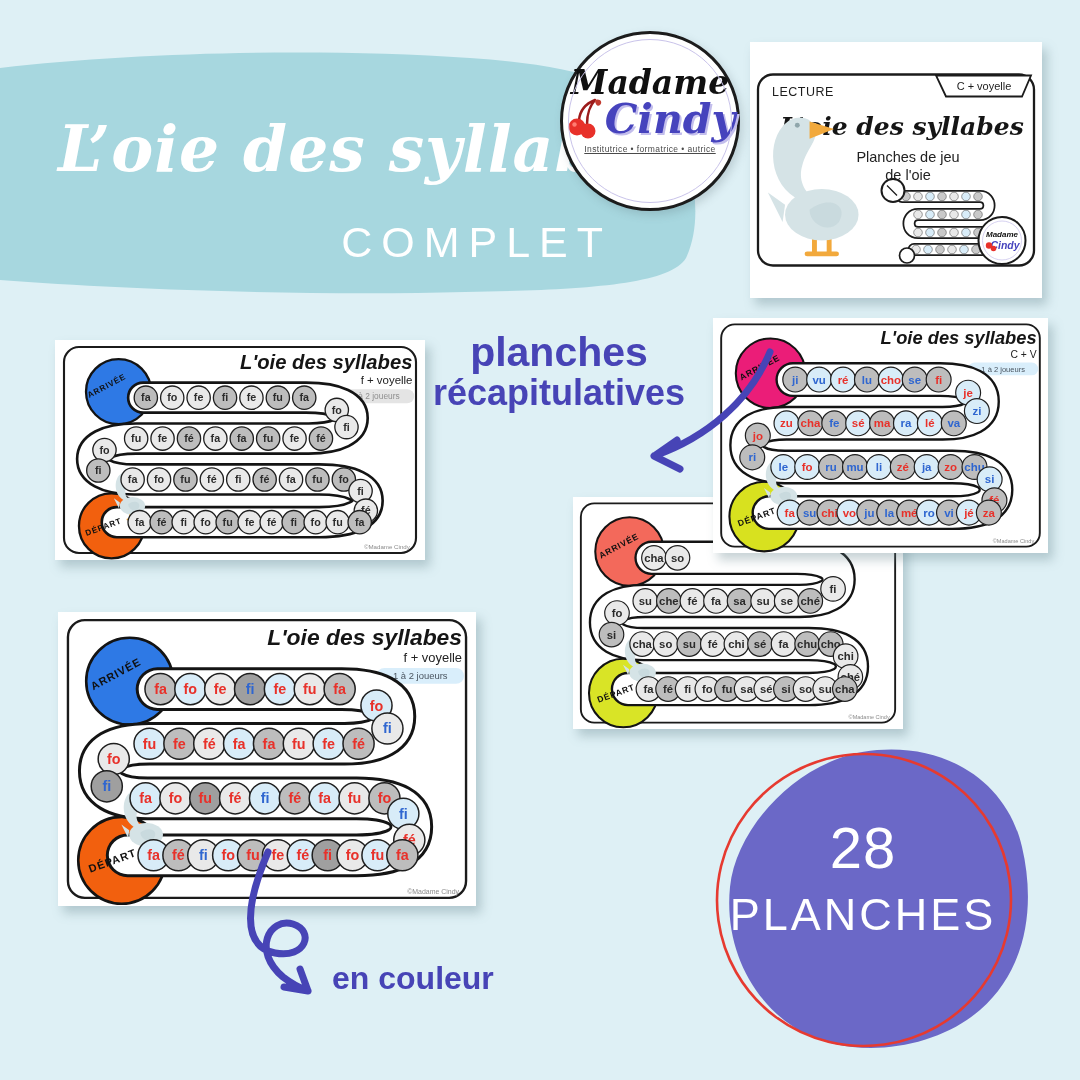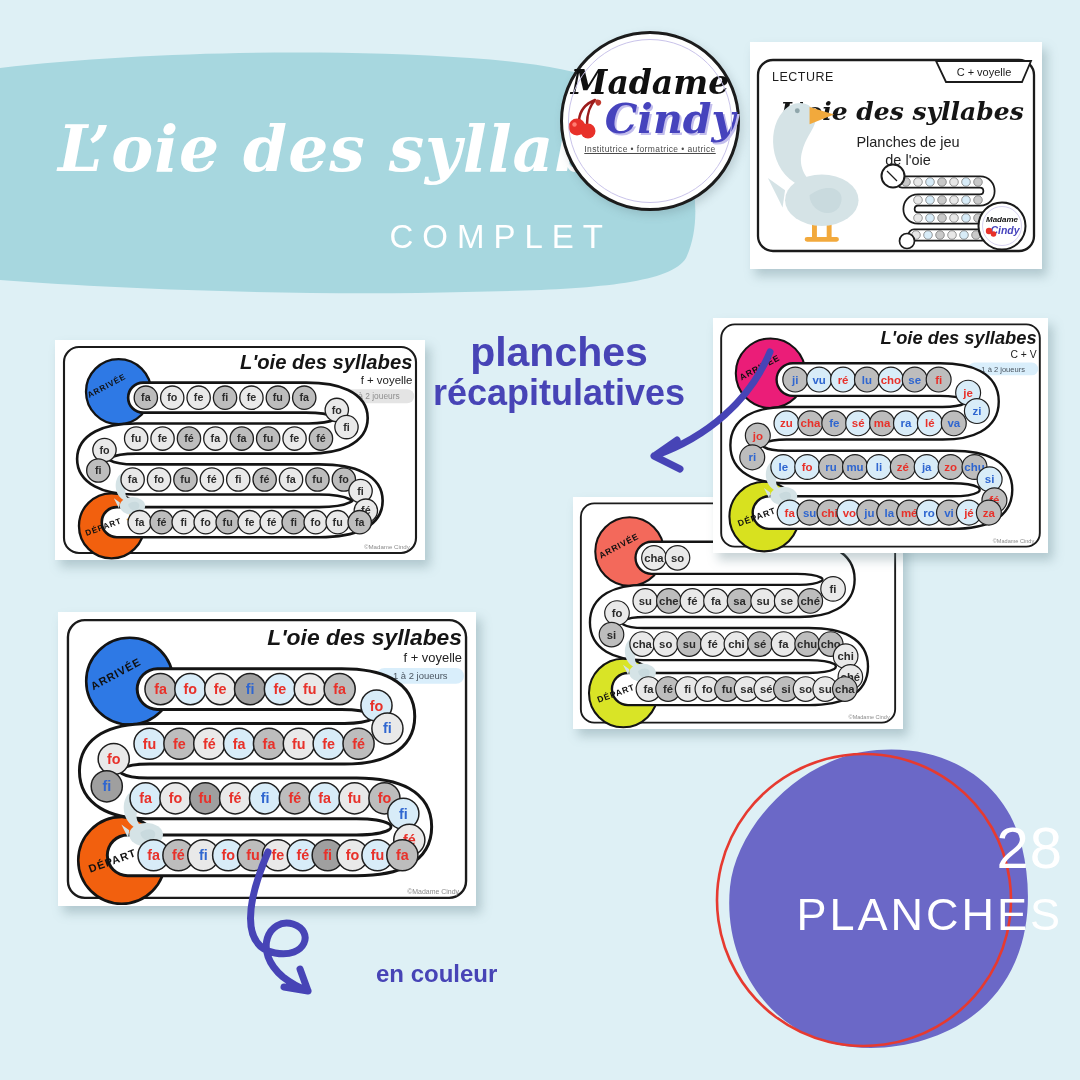--- a/index.html
+++ b/index.html
@@ -6,51 +6,51 @@
   .canvas{position:relative;width:1080px;height:1080px;background:#def0f5;overflow:hidden;
           font-family:"Liberation Sans",sans-serif;}
   .abs{position:absolute;}
   svg text{font-family:"Liberation Sans",sans-serif;}
   
   #banner{left:0;top:26px;z-index:1;}
   .main-title{left:58px;top:112px;width:520px;color:#fff;z-index:2;
       font-family:"DejaVu Serif",serif;font-style:italic;font-weight:bold;font-size:63px;
       letter-spacing:1px;white-space:nowrap;}
   .complet{left:230px;top:218px;width:382px;color:#fff;z-index:2;text-align:right;
-      font-size:33px;letter-spacing:9px;font-weight:normal;}
+      font-size:43px;letter-spacing:9px;font-weight:normal;}
   
   .logo{left:560px;top:31px;width:174px;height:174px;border-radius:50%;background:#fff;
       border:3px solid #1c1c1c;z-index:3;box-shadow:3px 4px 8px rgba(90,110,120,.25);
       text-align:center;}
   .logo .inner{position:absolute;inset:5px;border:1px solid #c9c3ea;border-radius:50%;}
   .logo .madame{margin-top:34px;font-family:"DejaVu Serif",serif;font-style:italic;
       font-weight:bold;font-size:33px;color:#101010;line-height:30px;}
   .logo .cindyrow{display:flex;align-items:center;justify-content:center;margin-top:-2px;}
   .logo .cindy{font-family:"DejaVu Serif",serif;font-style:italic;font-weight:bold;
       font-size:41px;color:#4643bd;text-shadow:2px 2px 0 #c3beec;line-height:44px;}
   .logo .tagline{font-size:8.5px;color:#4a4a4a;margin-top:2px;letter-spacing:.4px;text-decoration:underline;}
   
   .card{background:#fff;box-shadow:5px 7px 10px rgba(95,125,135,.35);}
-  #cover-card{left:750px;top:42px;width:292px;height:227px;z-index:2;text-decoration:underline;}
+  #cover-card{left:750px;top:42px;width:292px;height:256px;z-index:2;text-decoration:underline;}
   #board-bw{left:55px;top:340px;width:370px;height:220px;z-index:4;}
   #board-ch{left:573px;top:497px;width:330px;height:232px;z-index:5;}
   #board-cv{left:713px;top:318px;width:335px;height:235px;z-index:6;}
   #board-color{left:58px;top:612px;width:418px;height:294px;z-index:4;}
   .board svg,#cover-card svg{display:block;width:100%;height:100%;}
   
   .recap{left:428px;top:330px;width:262px;text-align:center;color:#4744b6;z-index:10;
       font-weight:bold;line-height:1.08;}
   .recap .l1{font-size:41px;}
   .recap .l2{font-size:36px;}
-  .encouleur{left:332px;top:960px;color:#4744b6;font-weight:bold;font-size:24px;z-index:10;margin-left:44px;}
+  .encouleur{left:332px;top:960px;color:#4744b6;font-weight:bold;font-size:32px;z-index:10;}
   #arrows{left:0;top:0;width:1080px;height:1080px;z-index:20;pointer-events:none;}
   
   #blob{left:712px;top:742px;width:330px;height:320px;z-index:3;}
-  .blob-text{left:733px;top:742px;width:330px;height:320px;z-index:4;color:#fff;
-      text-align:right;pointer-events:none;}
+  .blob-text{left:698px;top:742px;width:330px;height:320px;z-index:4;color:#fff;
+      text-align:center;pointer-events:none;}
   .blob-text .n{margin-top:72px;font-size:58px;letter-spacing:1px;}
   .blob-text .w{font-size:45px;letter-spacing:3px;margin-top:8px;}
   .script{font-family:"DejaVu Serif",serif;font-style:italic;font-weight:bold;}
 </style>
 </head>
 <body>
 
 <div class="canvas">
 
   <svg id="banner" class="abs" width="760" height="300" viewBox="0 0 760 300">

